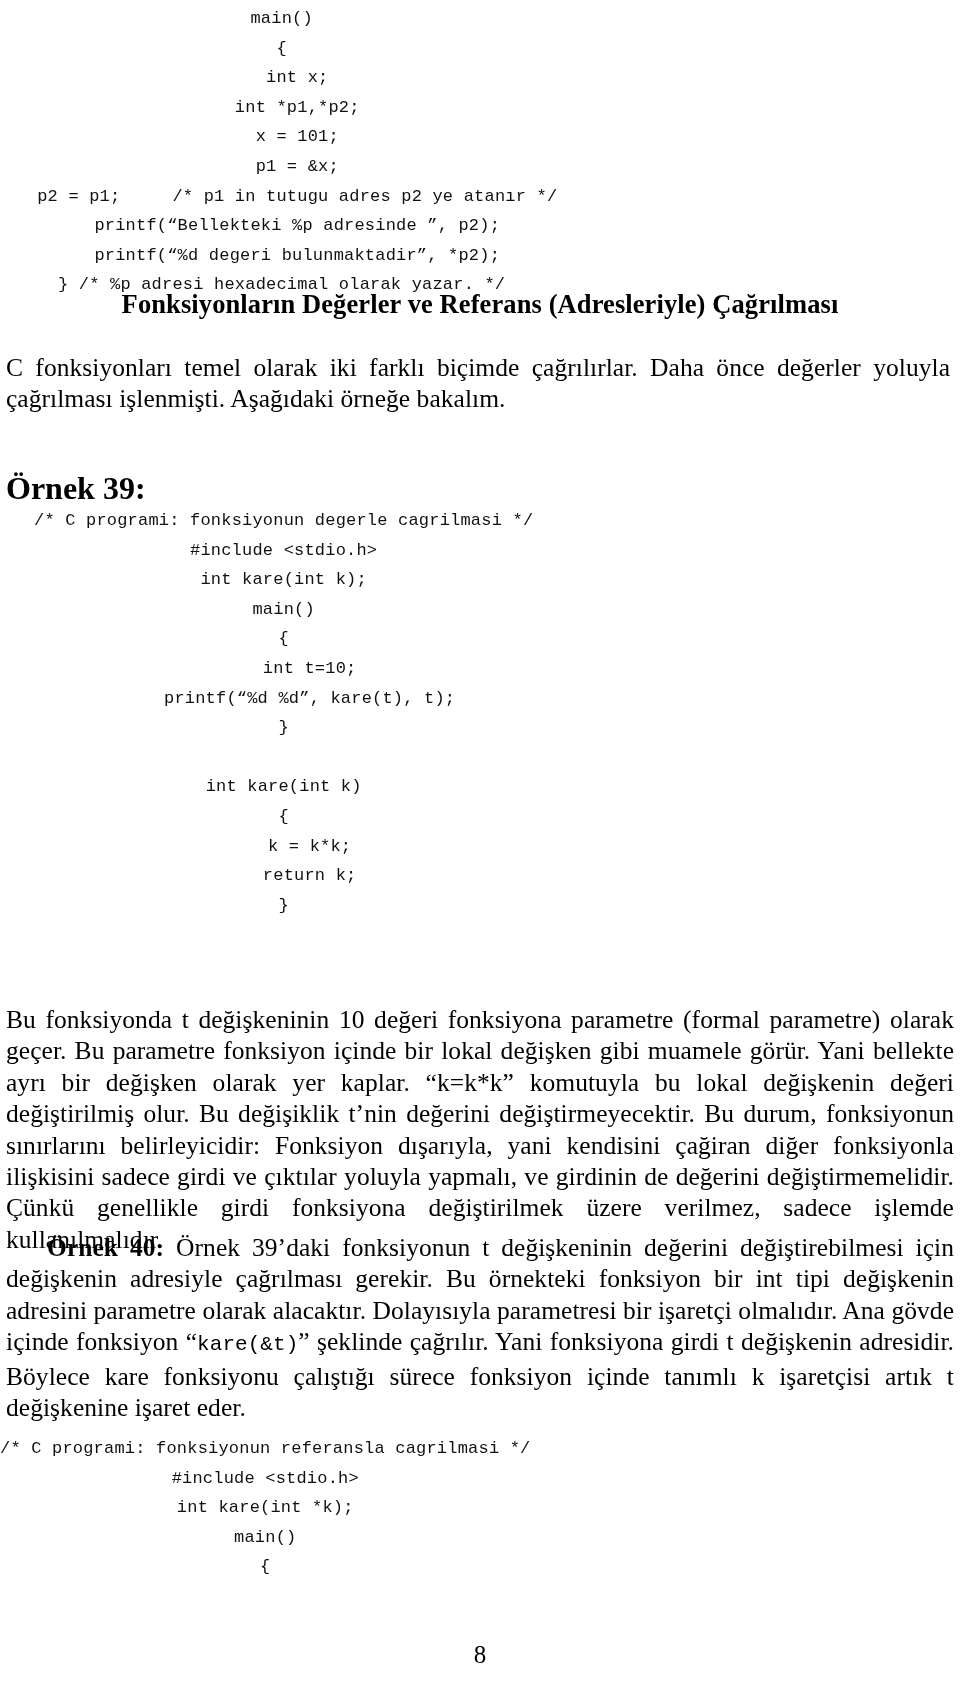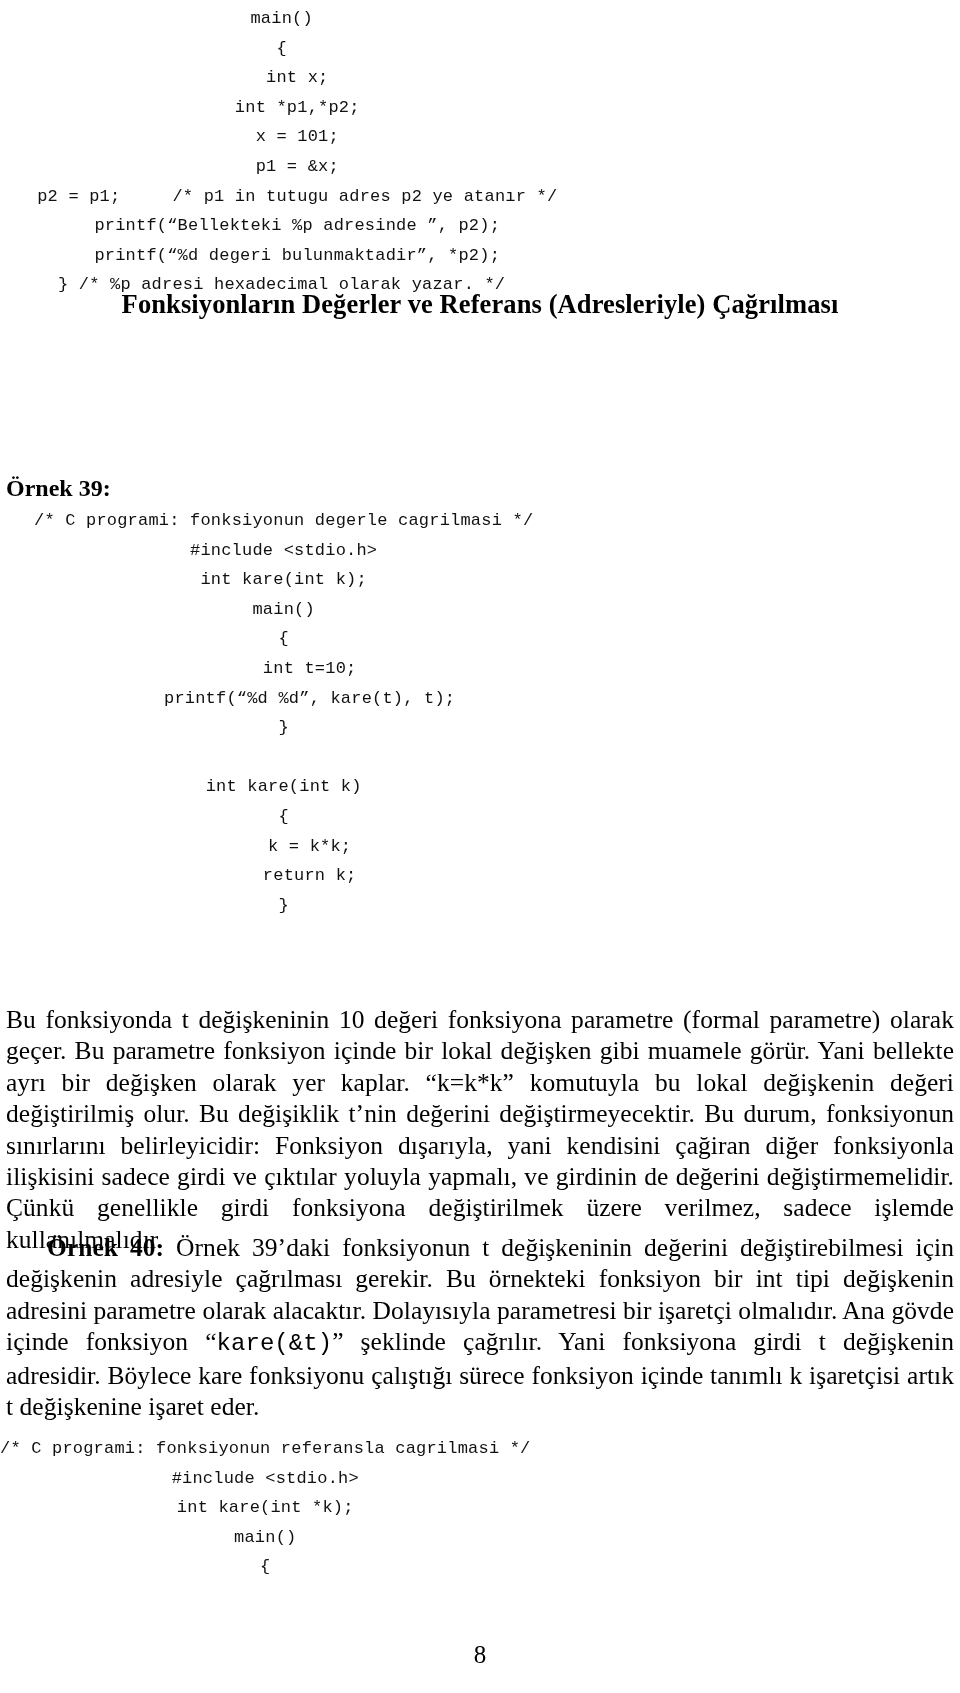--- a/index.html
+++ b/index.html
@@ -61,21 +61,21 @@
     text-align: center;
     font-size: 26.5px;
     font-weight: bold;
     line-height: 34px;
     letter-spacing: 0.1px;
   }
   h2.example-label {
     position: absolute;
     left: 6px;
     margin: 0;
-    font-size: 24px;
+    font-size: 32px;
     font-weight: bold;
     line-height: 33px;
   }
   #example-39-label { top: 472px; }
 
   
   p.body-text {
     position: absolute;
     left: 6px;
     width: 948px;
@@ -86,21 +86,21 @@
     text-justify: inter-word;
     letter-spacing: 0.05px;
   }
   #intro-paragraph { top: 352px; width: 944px; }
   #explain-paragraph { top: 1004px; }
   #example-40-paragraph { top: 1232px; }
 
   p.body-text .bold { font-weight: bold; margin-left: 41px; }
   p.body-text .mono {
     font-family: "Liberation Mono", "DejaVu Sans Mono", monospace;
-    font-size: 24px;
+    font-size: 21px;
   }
 
   
   .page-number {
     position: absolute;
     left: 0;
     top: 1640px;
     width: 960px;
     text-align: center;
     font-size: 25px;
@@ -118,20 +118,21 @@
    int *p1,*p2;
    x = 101;
    p1 = &amp;x;
    p2 = p1;     /* p1 in tutugu adres p2 ye atanır */
    printf(“Bellekteki %p adresinde ”, p2);
    printf(“%d degeri bulunmaktadir”, *p2);
 } /* %p adresi hexadecimal olarak yazar. */</pre>
 
   <h1 class="section-title">Fonksiyonların Değerler ve Referans (Adresleriyle) Çağrılması</h1>
 
+  <p class="body-text" id="intro-paragraph">C fonksiyonları temel olarak iki farklı biçimde çağrılırlar. Daha önce değerler yoluyla çağrılması işlenmişti. Aşağıdaki örneğe bakalım.</p>
 
   <h2 class="example-label" id="example-39-label">Örnek 39:</h2>
 
   <pre class="code" id="code-block-kare-value">/* C programi: fonksiyonun degerle cagrilmasi */
 #include &lt;stdio.h&gt;
 int kare(int k);
 main()
 {
      int t=10;
      printf(“%d %d”, kare(t), t);

